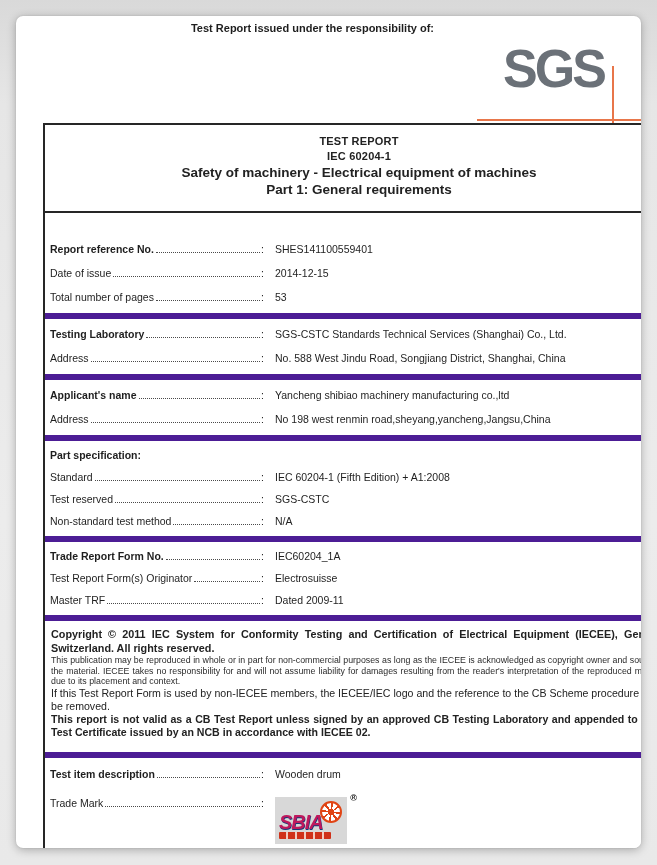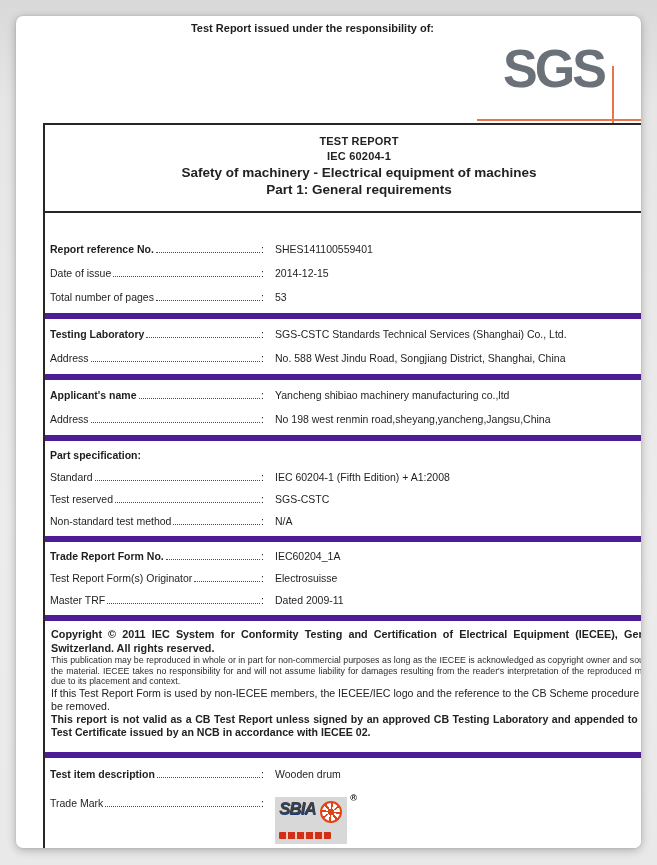--- a/index.html
+++ b/index.html
@@ -82,23 +82,23 @@
 
   
   .tm-row .val { padding-top:2px; }
   .tm-box {
     position:relative; display:inline-block;
     width:72px; height:47px;
     background:#d8d8d8;
     vertical-align:top;
   }
   .tm-name {
-    position:absolute; left:4px; top:5px;
-    font-size:17px; font-weight:800; font-style:italic;
-    color:#404040; letter-spacing:-1px;
+    position:absolute; left:4px; top:19px;
+    font-size:20px; font-weight:800; font-style:italic;
+    color:#be185d; letter-spacing:-1px;
     text-shadow:0.5px 0.5px 0 #15387a;
   }
   .tm-wheel {
     position:absolute; right:5px; top:4px;
     width:22px; height:22px; border-radius:50%;
     border:2.5px solid #e04414;
     background:
       radial-gradient(circle at center, #e04414 0 3px, rgba(0,0,0,0) 3.5px),
       repeating-conic-gradient(#e04414 0 16deg, #ffffff 16deg 45deg);
   }

